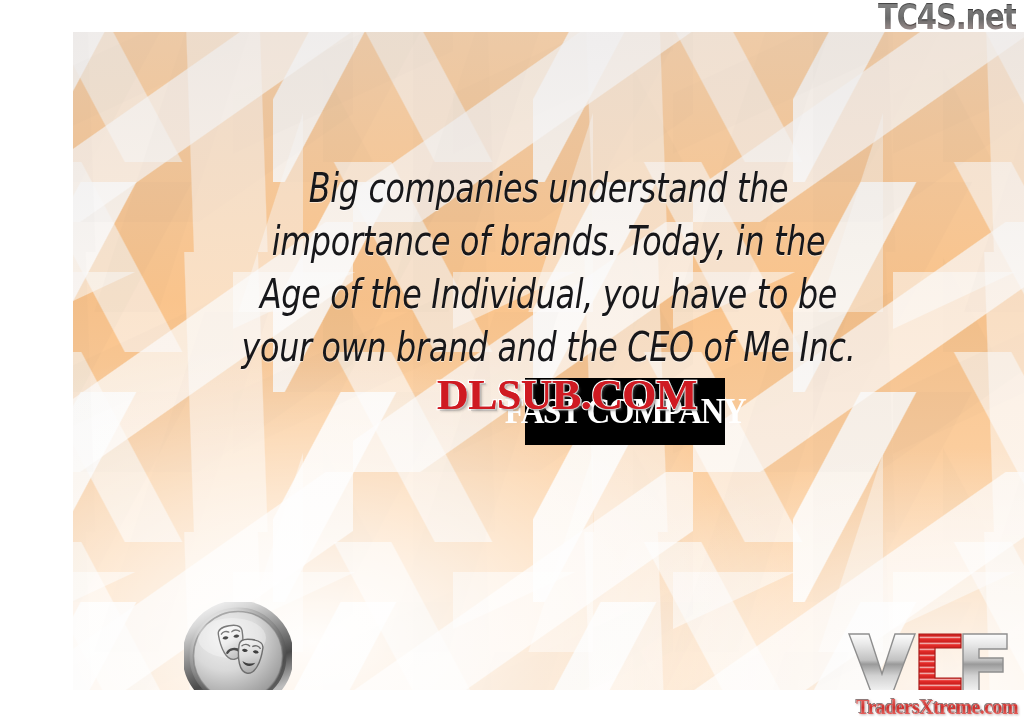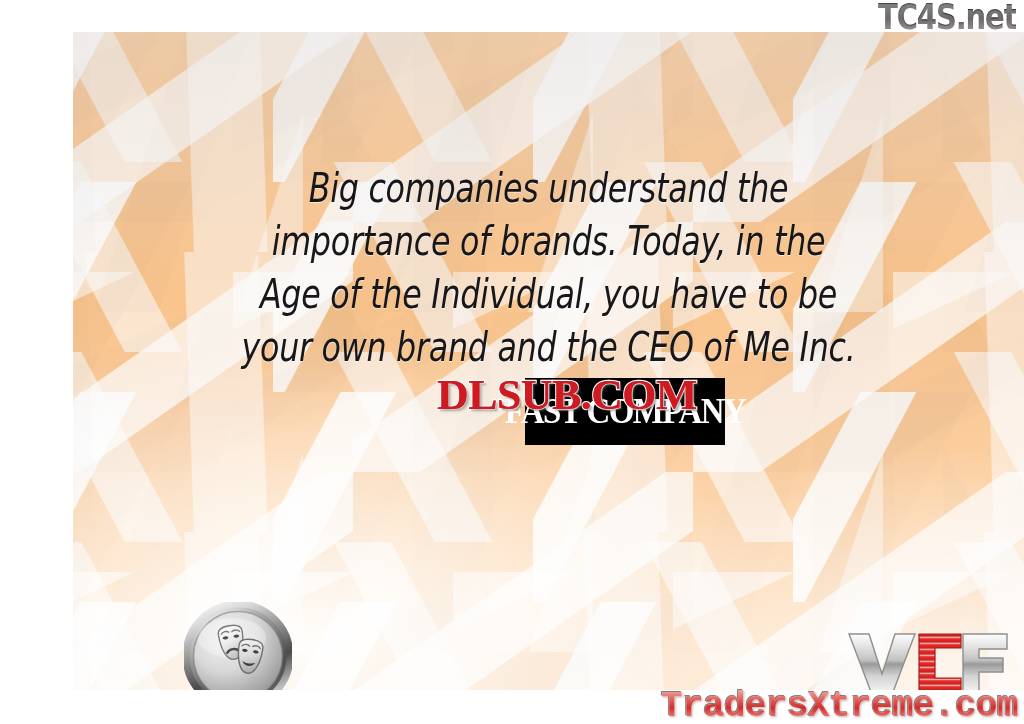--- a/index.html
+++ b/index.html
@@ -171,23 +171,23 @@
     top: 594px;
     width: 170px;
     height: 72px;
   }
 
   
   #tradersxtreme-footer {
     position: absolute;
     right: 6px;
     bottom: 0px;
-    font-family: Liberation Mono, monospace;
+    font-family: Liberation Serif, serif;
     font-weight: 700;
-    font-size: 36px;
+    font-size: 20px;
     line-height: 34px;
     letter-spacing: -0.6px;
     white-space: nowrap;
     background: linear-gradient(180deg, #f0a49f 0%, #e0605c 28%, #cf2f2c 52%, #e8706c 78%, #f6c0bc 100%);
     -webkit-background-clip: text;
     background-clip: text;
     color: transparent;
     -webkit-text-stroke: 0;
     filter: drop-shadow(0.8px 0.8px 0 rgba(255,255,255,.9))
             drop-shadow(-0.8px -0.8px 0 rgba(60,25,25,.55))

